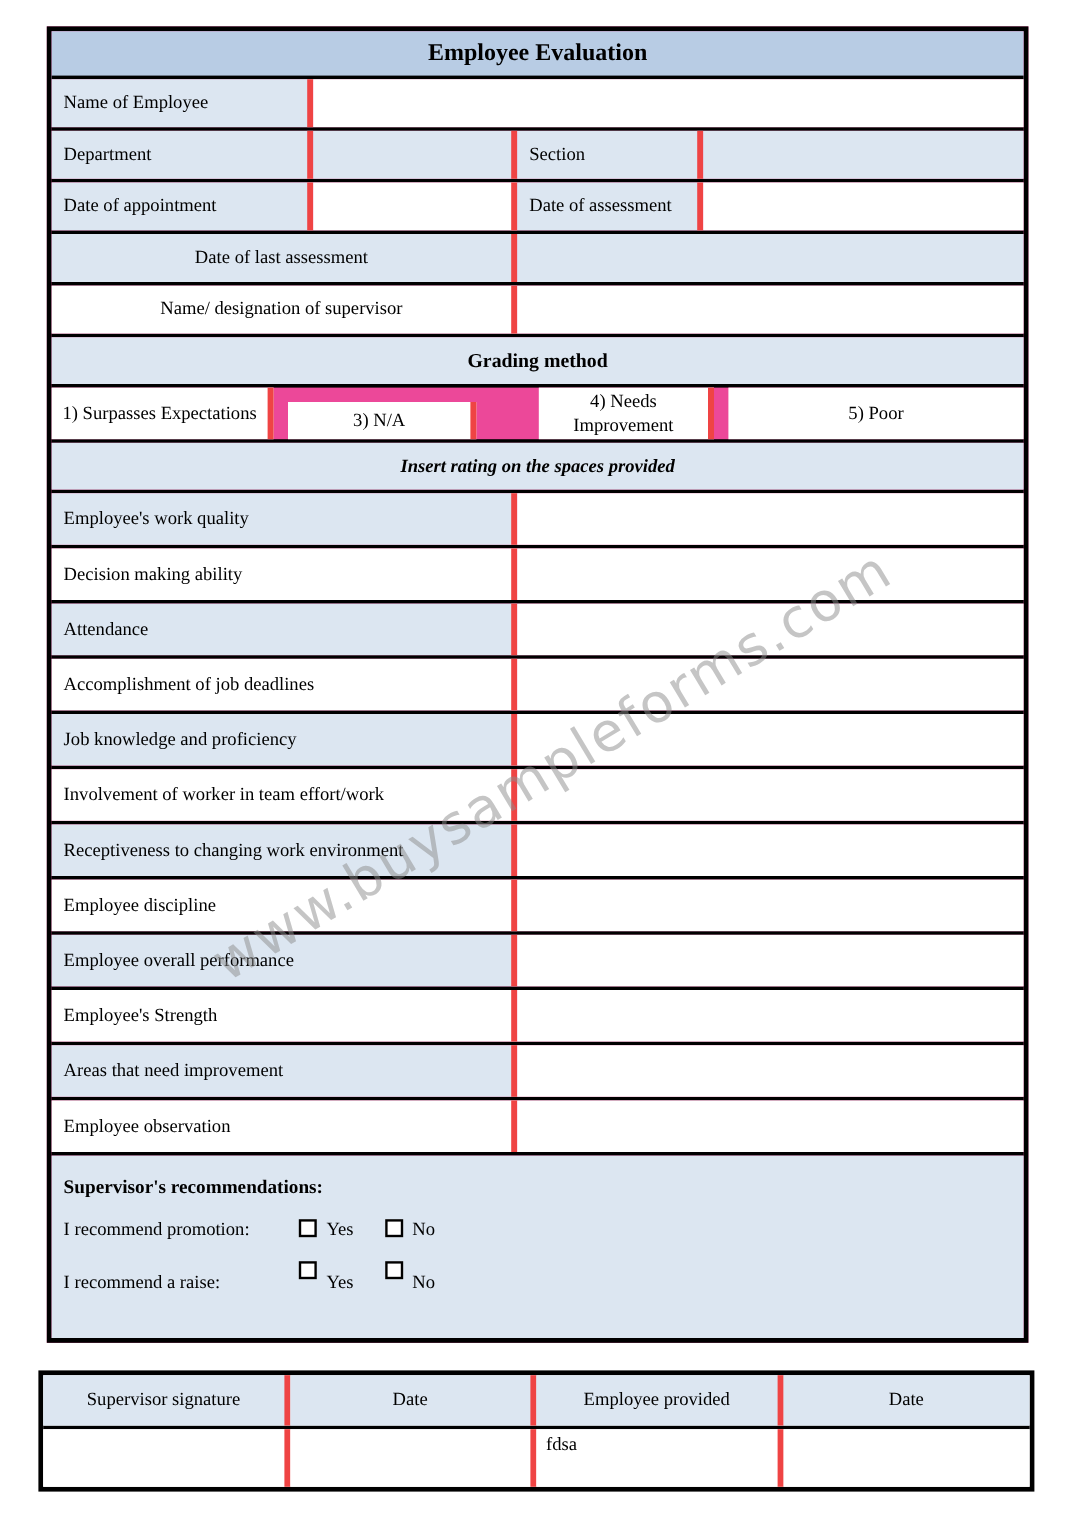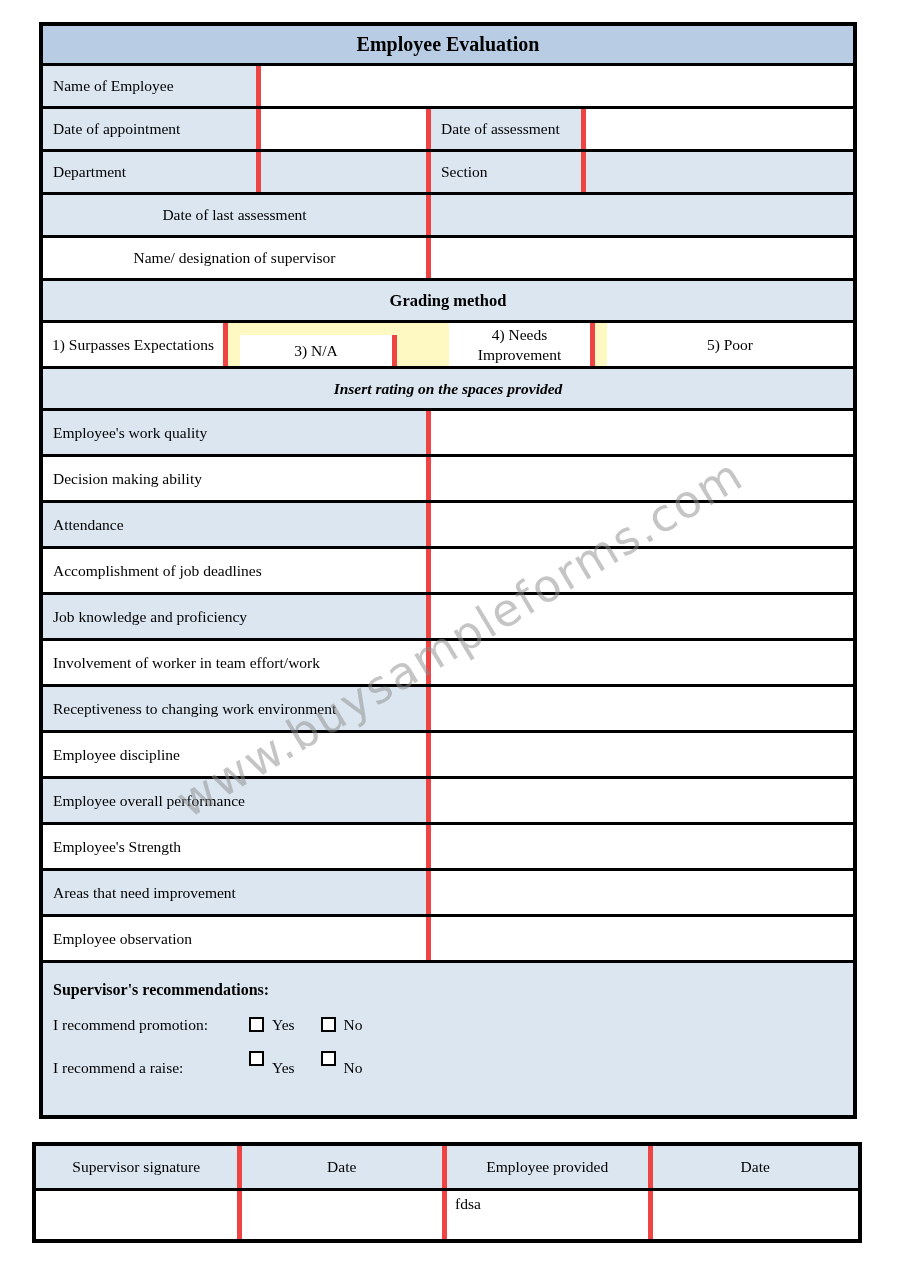--- a/index.html
+++ b/index.html
@@ -8,21 +8,21 @@
     width: 900px; height: 1262px;
     font-family: "Liberation Serif", serif;
     font-size: 15.5px; color: #000;
     position: relative; overflow: hidden;
   }
   .page { position: absolute; inset: 0; background: #ffffff; }
 
   
   .main-table {
     position: absolute; left: 39px; top: 22px; width: 818px;
-    border: 4px solid #000; background: #fef9c3;
+    border: 4px solid #000; background: #ec4899;
   }
   .row { display: flex; border-bottom: 3px solid #000; }
   .row:last-child { border-bottom: none; }
   .cell {
     border-right: 5px solid #ef4444;
     display: flex; align-items: center;
   }
   .cell:last-child { border-right: none; }
   .blue  { background: #dce6f1; }
   .white { background: #ffffff; }
@@ -92,31 +92,31 @@
     <div class="row title-row">
       <span class="title-text">Employee Evaluation</span>
     </div>
 
     <div class="row h-info">
       <div class="cell blue pad w-a">Name of Employee</div>
       <div class="cell white w-value pad"></div>
     </div>
 
     <div class="row h-info">
+      <div class="cell blue pad w-a">Department</div>
+      <div class="cell blue pad w-b"></div>
+      <div class="cell blue pad w-c">Section</div>
+      <div class="cell blue pad w-d"></div>
+    </div>
+
+    <div class="row h-info">
       <div class="cell blue pad w-a">Date of appointment</div>
       <div class="cell white pad w-b"></div>
       <div class="cell blue pad w-c">Date of assessment</div>
       <div class="cell white pad w-d"></div>
-    </div>
-
-    <div class="row h-info">
-      <div class="cell blue pad w-a">Department</div>
-      <div class="cell blue pad w-b"></div>
-      <div class="cell blue pad w-c">Section</div>
-      <div class="cell blue pad w-d"></div>
     </div>
 
     <div class="row h-info">
       <div class="cell blue center w-label">Date of last assessment</div>
       <div class="cell blue pad w-value"></div>
     </div>
 
     <div class="row h-info">
       <div class="cell white center w-label">Name/ designation of supervisor</div>
       <div class="cell white pad w-value"></div>

